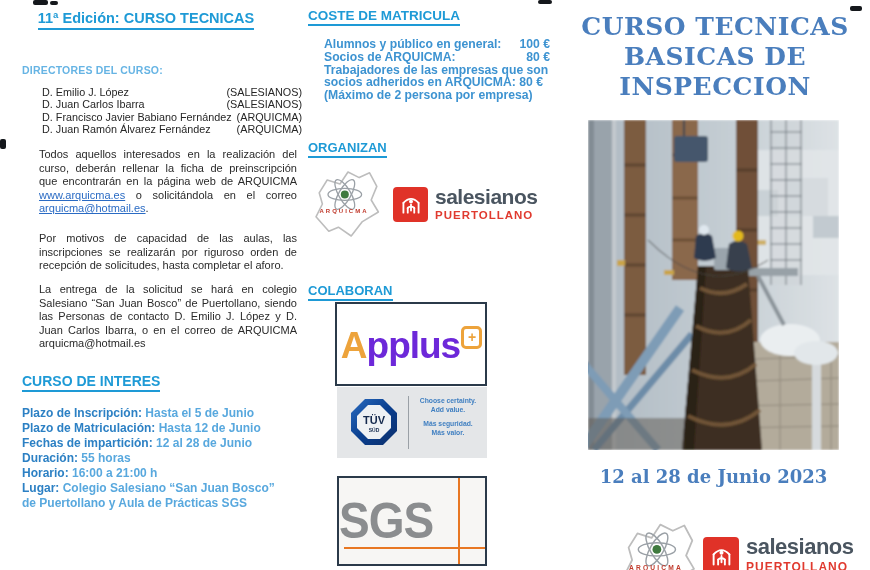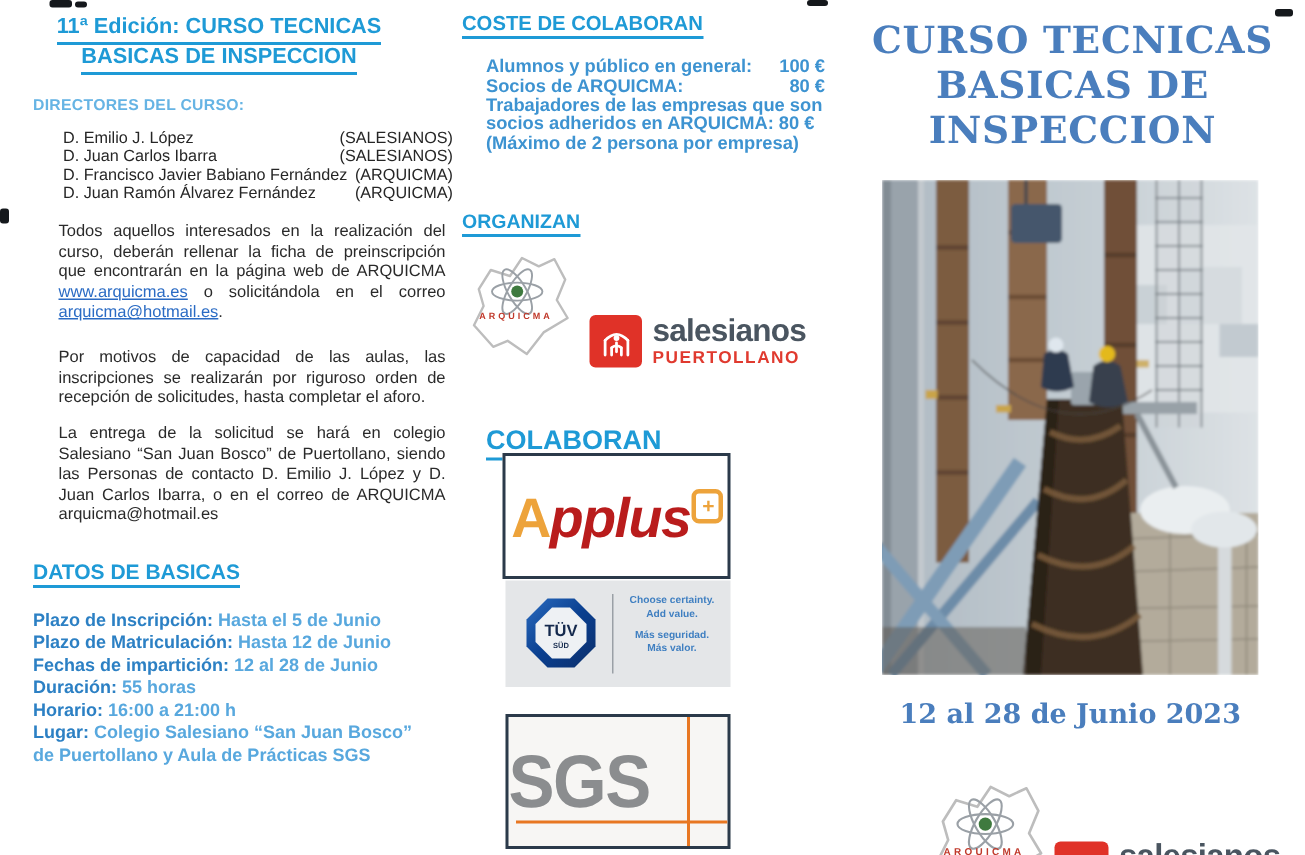--- a/index.html
+++ b/index.html
@@ -24,33 +24,33 @@
   .datos-head{left:22px;top:373px;font-size:14px;}
   .datos{left:22px;top:406px;width:262px;font-size:12px;line-height:15px;}
   .datos .lbl{color:#2c80c4;font-weight:bold;}
   .datos .val{color:#58a8de;font-weight:bold;}
 
   
   .coste-head{left:308px;top:8px;font-size:13.5px;}
   .prices{left:324px;top:38px;width:226px;color:#3d93d1;font-weight:bold;font-size:12.2px;line-height:12.8px;}
   .prices .row{display:flex;justify-content:space-between;}
   .org-head{left:308px;top:140px;font-size:13px;}
-  .colab-head{left:324px;top:283px;font-size:18px;}
-
-  .salesianos{display:flex;align-items:center;gap:7px;margin-top:24px;}
+  .colab-head{left:308px;top:283px;font-size:13px;}
+
+  .salesianos{display:flex;align-items:flex-end;gap:7px;}
   .sal-square{background:#e03228;border-radius:4px;display:flex;align-items:center;justify-content:center;}
   .sal-text{display:flex;flex-direction:column;line-height:1;}
   .sal-name{color:#4a5560;font-weight:bold;letter-spacing:-0.5px;}
   .sal-city{color:#e03a2f;font-weight:bold;letter-spacing:1px;}
 
   .applus-box{left:335px;top:302px;width:148px;height:80px;border:2px solid #2b3a4a;
               background:#fff;box-shadow:0 0 0 2px #fff inset;display:flex;align-items:center;justify-content:center;}
   .applus-word{font-size:37px;font-weight:bold;letter-spacing:-1px;line-height:1;position:relative;top:2px;}
   .applus-a{color:#eda33b;}
-  .applus-rest{color:#b91c1c;font-style:italic;}
+  .applus-rest{color:#6d28d9;}
   .applus-badge{display:inline-block;width:15px;height:17px;border:3px solid #eda33b;border-radius:5px;
                 color:#eda33b;font-size:14px;font-weight:bold;line-height:16px;text-align:center;
                 position:relative;top:-16px;left:1px;}
 
   .tuv-box{left:337px;top:387px;width:150px;height:71px;background:#e4e6e8;}
   .tuv-divider{position:absolute;left:71px;top:9px;width:1px;height:53px;background:#9aa0a6;}
   .tuv-text{position:absolute;left:76px;top:10px;width:70px;text-align:center;
             color:#3f7fc1;font-weight:bold;font-size:6.8px;line-height:8.5px;}
   .tuv-gap{height:6px;}
 
@@ -76,21 +76,20 @@
 <div class="page">
 
   <div class="abs artifact" style="left:33px;top:0;width:15px;height:5px;"></div>
   <div class="abs artifact" style="left:50px;top:1px;width:8px;height:4px;"></div>
   <div class="abs artifact" style="left:538px;top:0;width:14px;height:4px;"></div>
   <div class="abs artifact" style="left:850px;top:6px;width:12px;height:5px;"></div>
   <div class="abs artifact" style="left:0;top:139px;width:6px;height:10px;"></div>
 
   <div class="abs cyan-head left-title">
     <span class="ul">11ª Edición: CURSO TECNICAS</span><br>
-    <span class="ul">BASICAS DE INSPECCION</span>
   </div>
 
   <div class="abs directors-head">DIRECTORES DEL CURSO:</div>
 
   <div class="abs directors">
     <div class="row">
       <span>D. Emilio J. López</span>
       <span>(SALESIANOS)</span>
     </div>
     <div class="row">
@@ -109,34 +108,34 @@
 
   <div class="abs para p1">
     <span>Todos aquellos interesados en la realización del curso, deberán rellenar la ficha de preinscripción que encontrarán en la página web de ARQUICMA </span><a class="doclink">www.arquicma.es</a><span> o solicitándola en el correo </span><a class="doclink">arquicma@hotmail.es</a><span>.</span>
   </div>
 
   <div class="abs para p2">Por motivos de capacidad de las aulas, las inscripciones se realizarán por riguroso orden de recepción de solicitudes, hasta completar el aforo.</div>
 
   <div class="abs para p3">La entrega de la solicitud se hará en colegio Salesiano “San Juan Bosco” de Puertollano, siendo las Personas de contacto D. Emilio J. López y D. Juan Carlos Ibarra, o en el correo de ARQUICMA arquicma@hotmail.es</div>
 
   <div class="abs cyan-head datos-head">
-    <span class="ul">DATOS DE BASICAS</span>
+    <span class="ul">CURSO DE INTERES</span>
   </div>
 
   <div class="abs datos">
     <div><span class="lbl">Plazo de Inscripción:</span><span class="val"> Hasta el 5 de Junio</span></div>
     <div><span class="lbl">Plazo de Matriculación:</span><span class="val"> Hasta 12 de Junio</span></div>
     <div><span class="lbl">Fechas de impartición:</span><span class="val"> 12 al 28 de Junio</span></div>
     <div><span class="lbl">Duración:</span><span class="val"> 55 horas</span></div>
     <div><span class="lbl">Horario:</span><span class="val"> 16:00 a 21:00 h</span></div>
     <div><span class="lbl">Lugar:</span><span class="val"> Colegio Salesiano “San Juan Bosco” de Puertollano y Aula de Prácticas SGS</span></div>
   </div>
 
   <div class="abs cyan-head coste-head">
-    <span class="ul">COSTE DE COLABORAN</span>
+    <span class="ul">COSTE DE MATRICULA</span>
   </div>
 
   <div class="abs prices">
     <div class="row">
       <span>Alumnos y público en general:</span>
       <span>100 €</span>
     </div>
     <div class="row">
       <span>Socios de ARQUICMA:</span>
       <span>80 €</span>

